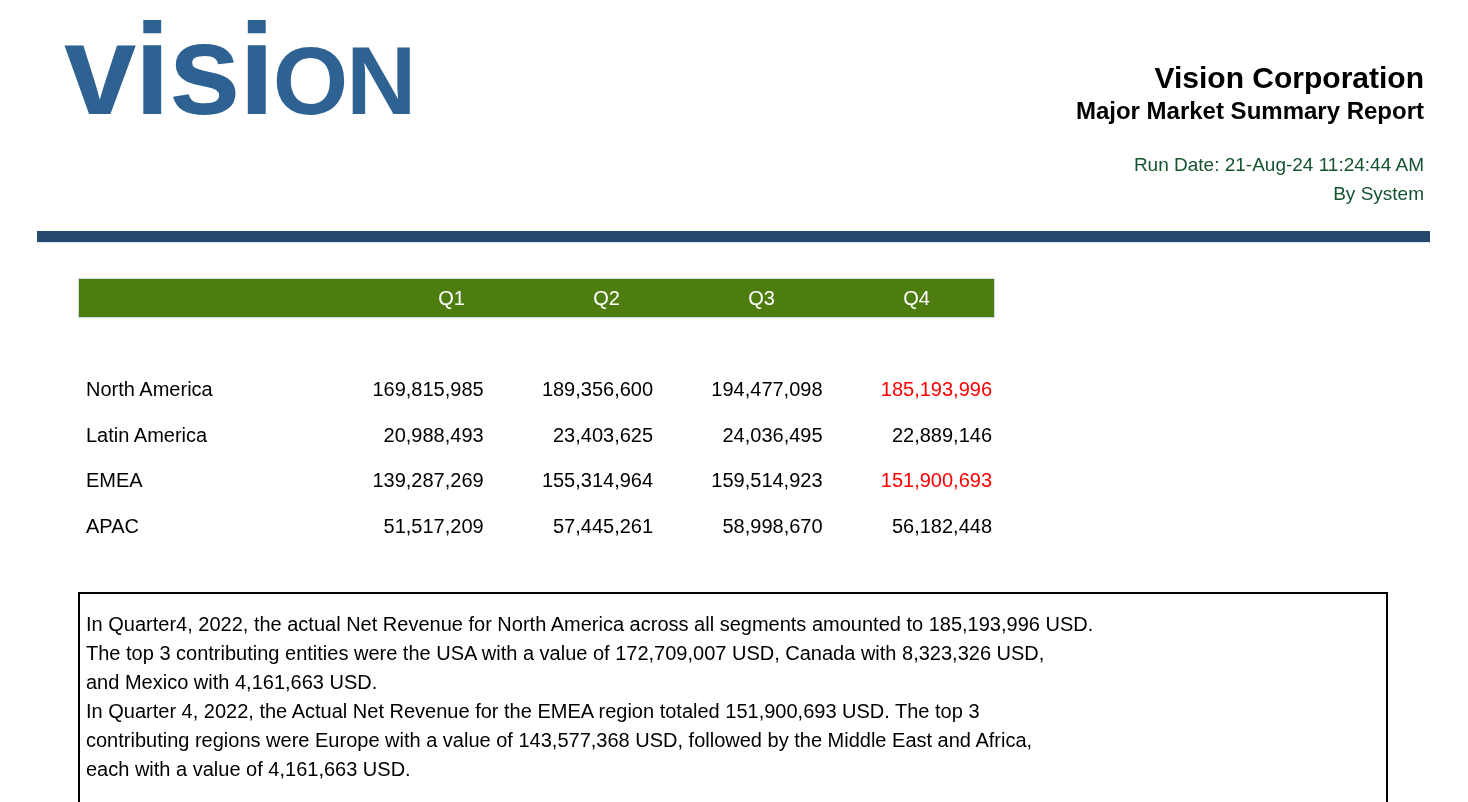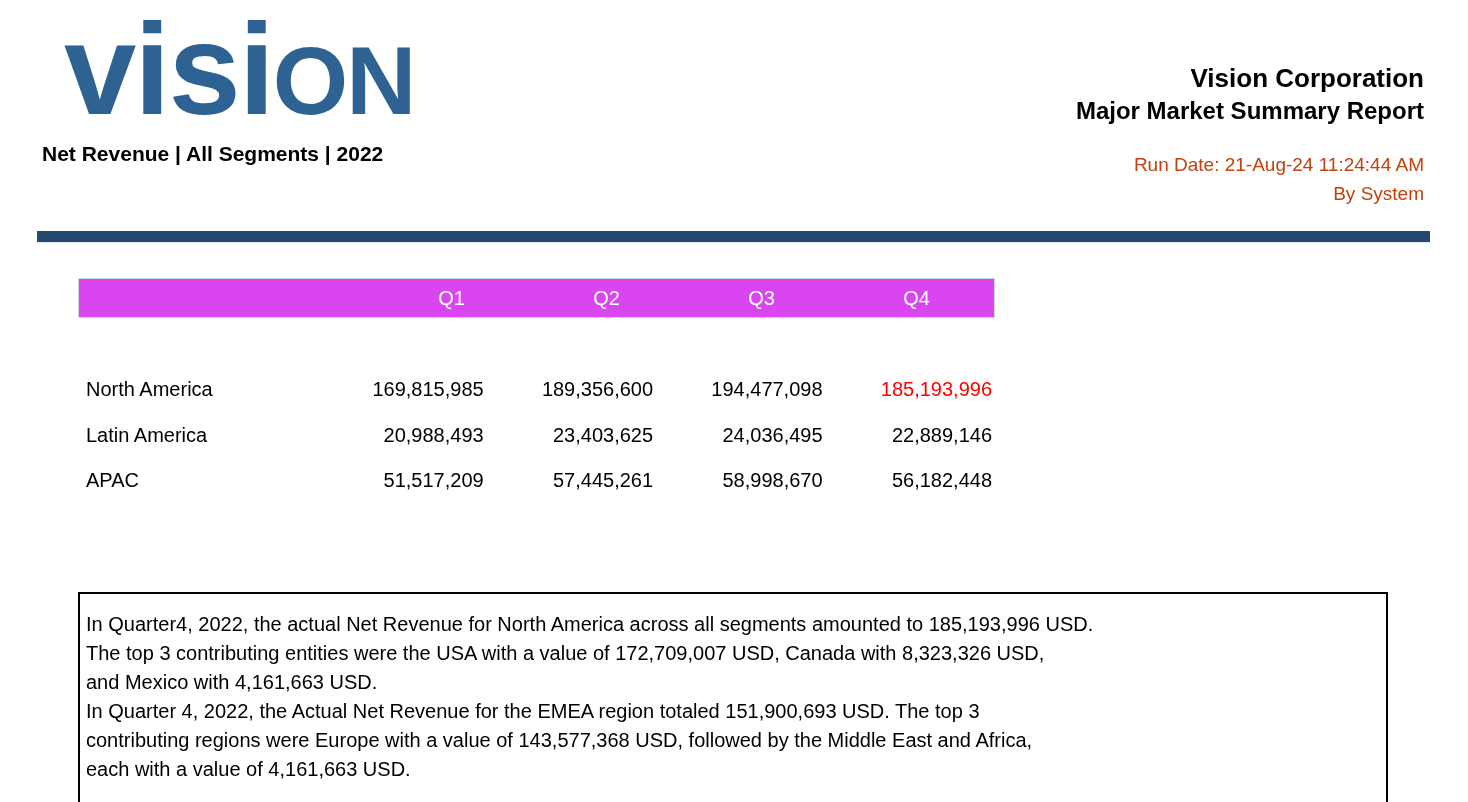--- a/index.html
+++ b/index.html
@@ -25,35 +25,35 @@
   .logo .uc{font-size:97px;}
   .logo-tagline{
     position:absolute;left:42px;top:142px;
     font-size:21px;font-weight:bold;color:#000;
   }
   
   .report-header{
     position:absolute;top:60px;right:44px;
     text-align:right;
   }
-  .company-title{font-size:26px;font-weight:bold;line-height:36px;}
+  .company-title{font-size:30px;font-weight:bold;line-height:36px;}
   .report-subtitle{font-size:24px;font-weight:bold;line-height:30px;}
-  .run-meta{margin-top:24px;color:#c2410c;font-size:19px;line-height:29px;}
+  .run-meta{margin-top:24px;color:#14532d;font-size:19px;line-height:29px;}
   
   .divider{
     position:absolute;left:37px;top:231px;
     width:1393px;height:11px;
     background:#264a6f;
     border-bottom:1px solid #dfe7f0;
   }
   
   .tbl-header{
     position:absolute;left:78px;top:278px;
     width:917px;height:40px;
-    background:#d946ef;
+    background:#4d7c0f;
     display:flex;align-items:center;
     border:1px solid #cdd9e6;
     box-sizing:border-box;
   }
   .tbl-header .spacer{width:295px;}
   .tbl-header .qcol{
     width:155px;text-align:center;
     color:#ffffff;font-size:20px;
   }
   .tbl-rows{
@@ -82,21 +82,20 @@
   }
 </style>
 </head>
 <body>
 
 <div class="page">
 
   <div class="logo">
     <span class="lc">visi</span><span class="uc">ON</span>
   </div>
-  <div class="logo-tagline">Net Revenue | All Segments | 2022</div>
 
   <div class="report-header">
     <div class="company-title">Vision Corporation</div>
     <div class="report-subtitle">Major Market Summary Report</div>
     <div class="run-meta">
       <div>Run Date: 21-Aug-24 11:24:44 AM</div>
       <div>By System</div>
     </div>
   </div>
 
@@ -119,20 +118,27 @@
       <div class="cell red">185,193,996</div>
     </div>
     <div class="trow">
       <div class="rlabel">Latin America</div>
       <div class="cell">20,988,493</div>
       <div class="cell">23,403,625</div>
       <div class="cell">24,036,495</div>
       <div class="cell">22,889,146</div>
     </div>
     <div class="trow">
+      <div class="rlabel">EMEA</div>
+      <div class="cell">139,287,269</div>
+      <div class="cell">155,314,964</div>
+      <div class="cell">159,514,923</div>
+      <div class="cell red">151,900,693</div>
+    </div>
+    <div class="trow">
       <div class="rlabel">APAC</div>
       <div class="cell">51,517,209</div>
       <div class="cell">57,445,261</div>
       <div class="cell">58,998,670</div>
       <div class="cell">56,182,448</div>
     </div>
   </div>
 
   <div class="summary-box">
     <div class="summary-text">In Quarter4, 2022, the actual Net Revenue for North America across all segments amounted to 185,193,996 USD.

